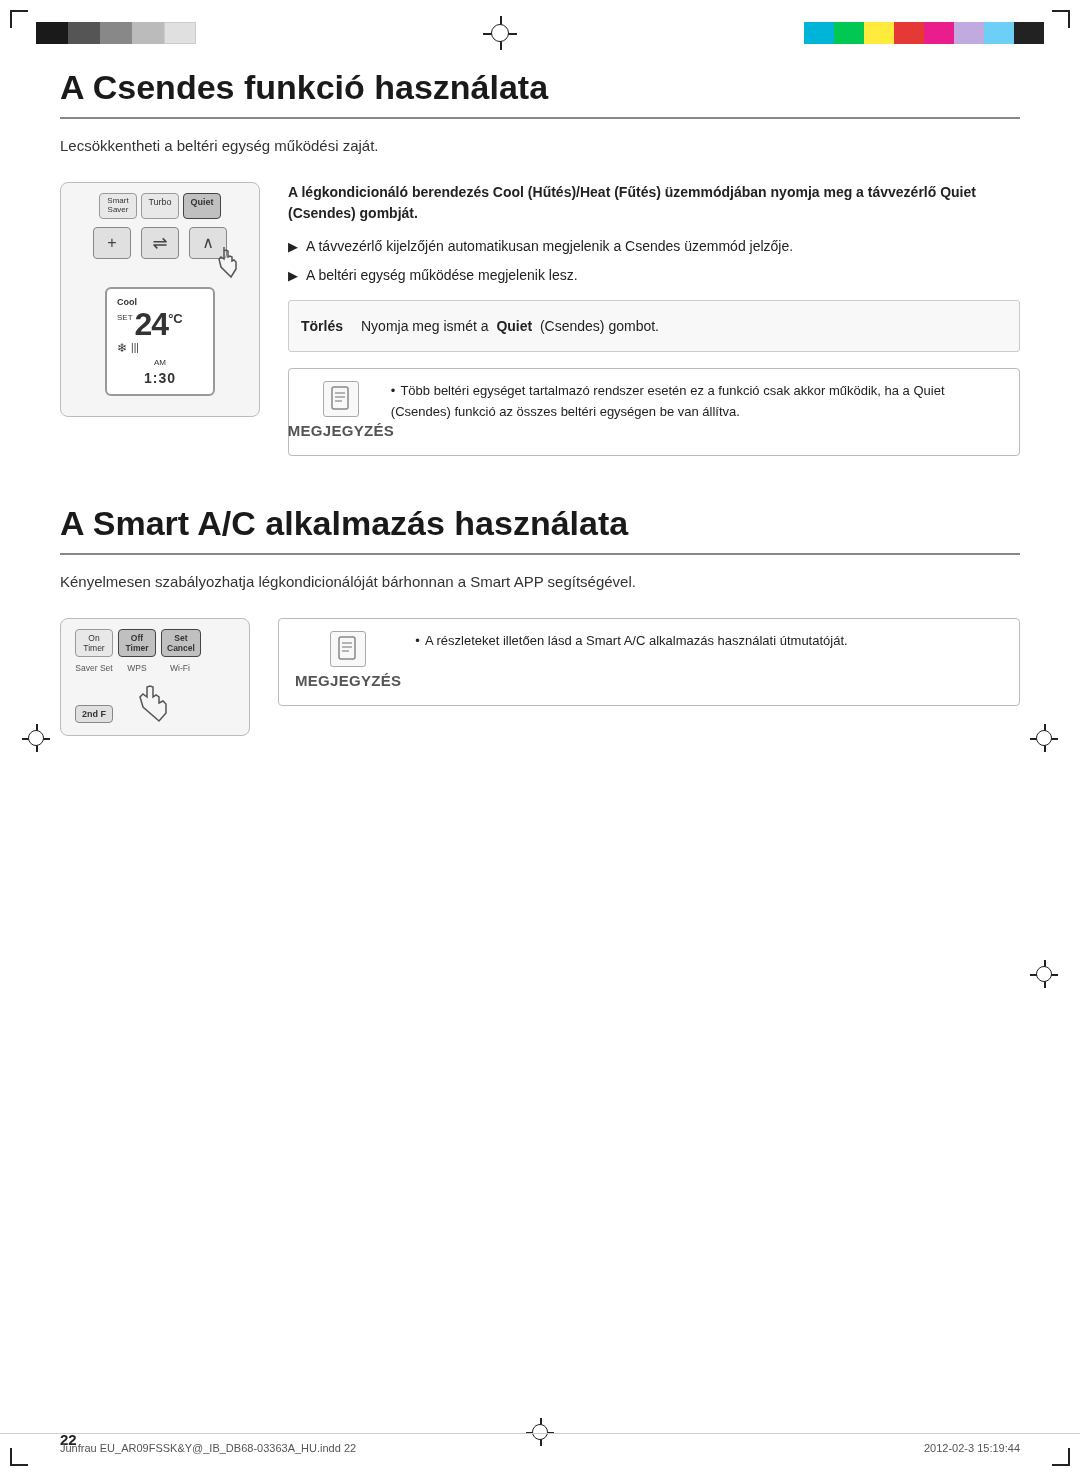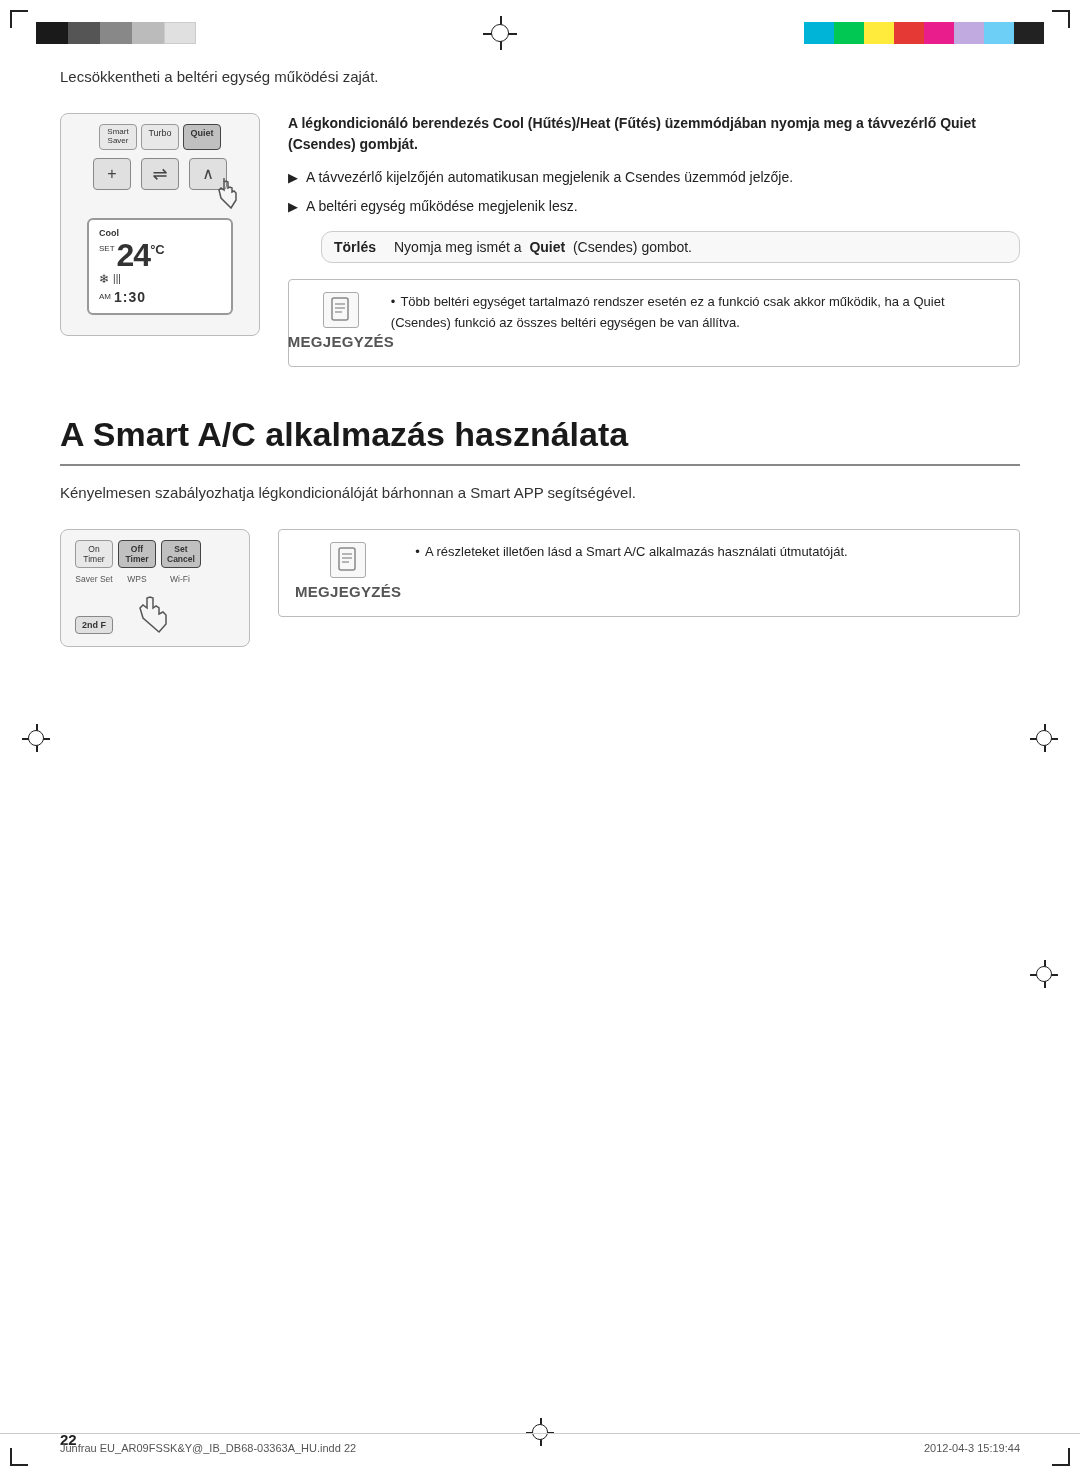--- a/index.html
+++ b/index.html
@@ -143,21 +143,21 @@
       font-size: 16px;
       color: #444;
     }
 
     .remote-display {
       border: 2px solid #999;
       border-radius: 6px;
       background: #fff;
       padding: 8px 10px;
       margin-bottom: 8px;
-      width: 146px;
+      width: 110px;
       font-size: 10px;
       color: #333;
     }
     .disp-mode {
       font-size: 9px;
       font-weight: bold;
       text-align: left;
     }
 
     
@@ -399,20 +399,21 @@
     <div style="width:30px;height:22px;background:#e91e8c;"></div>
     <div style="width:30px;height:22px;background:#c0aae0;"></div>
     <div style="width:30px;height:22px;background:#6ecff6;"></div>
     <div style="width:30px;height:22px;background:#222;"></div>
   </div>
 </div>
 
 <div class="main-content">
 
   <div class="section1">
+    <h1 class="section-title">A Csendes funkció használata</h1>
     <p class="section-subtitle">Lecsökkentheti a beltéri egység működési zaját.</p>
 
     <div class="content-row">
 
       <div class="remote-img">
         <div class="remote-box">
 
           <div class="remote-top-buttons">
             <div class="remote-btn" style="font-size:8px;line-height:1.1;">Smart<br>Saver</div>
             <div class="remote-btn">Turbo</div>
@@ -436,21 +437,21 @@
             <div class="disp-mode">Cool</div>
             <div style="display:flex;align-items:center;margin-top:1px;">
               <span style="font-size:8px;margin-right:2px;align-self:flex-start;margin-top:5px;">SET</span>
               <span style="font-size:32px;font-weight:bold;line-height:1;letter-spacing:-1px;">24</span>
               <span style="font-size:13px;align-self:flex-start;margin-top:3px;font-weight:bold;">°C</span>
             </div>
             <div style="display:flex;align-items:center;gap:4px;margin-top:1px;font-size:12px;">
               <span>❄</span>
               <span style="font-size:10px;">|||</span>
             </div>
-            <div style="display:flex;align-items:center;gap:3px;margin-top:3px;">
+            <div style="display:flex;align-items:center;gap:3px;margin-top:3px;flex-direction:column;">
               <span style="font-size:8px;">AM</span>
               <span style="font-size:14px;font-weight:bold;letter-spacing:1px;">1:30</span>
             </div>
           </div>
         </div>
       </div>
 
       <div class="instructions">
         <p class="instr-bold">
           <span>A légkondicionáló berendezés Cool (Hűtés)/Heat (Fűtés) üzemmódjában nyomja meg a távvezérlő Quiet (Csendes) gombját.</span>
@@ -458,21 +459,21 @@
 
         <div class="bullet-item">
           <span class="bullet-arrow">▶</span>
           <span>A távvezérlő kijelzőjén automatikusan megjelenik a Csendes üzemmód jelzője.</span>
         </div>
         <div class="bullet-item">
           <span class="bullet-arrow">▶</span>
           <span>A beltéri egység működése megjelenik lesz.</span>
         </div>
 
-        <div class="torles-row" style="margin-top:14px;border:1.5px solid #ccc;padding:7px 12px;border-radius:11px;background:#f8f8f8;margin-left:33px;">
+        <div class="torles-row" style="margin-top:14px;border:1.5px solid #ccc;padding:17px 12px;border-radius:3px;background:#f8f8f8;">
           <span class="torles-label">Törlés</span>
           <span>
             <span>Nyomja meg ismét a</span>
             &nbsp;<strong>Quiet</strong>&nbsp;
             <span>(Csendes) gombot.</span>
           </span>
         </div>
 
         <div class="note-box" style="margin-top:16px;">
           <div class="note-icon">
@@ -552,14 +553,14 @@
   <div style="position:relative;width:28px;height:28px;">
     <div style="position:absolute;top:50%;left:0;right:0;height:1.5px;background:#222;"></div>
     <div style="position:absolute;left:50%;top:0;bottom:0;width:1.5px;background:#222;"></div>
     <div style="position:absolute;top:50%;left:50%;transform:translate(-50%,-50%);width:16px;height:16px;border-radius:50%;border:1.5px solid #222;background:#fff;"></div>
   </div>
 </div>
 
 <div class="page-number">22</div>
 <div class="page-footer">
   <span>Junfrau EU_AR09FSSK&amp;Y@_IB_DB68-03363A_HU.indd   22</span>
-  <span>2012-04-3   15:19:44</span>
+  <span>2012-02-3   15:19:44</span>
 </div>
 
 </body></html>

